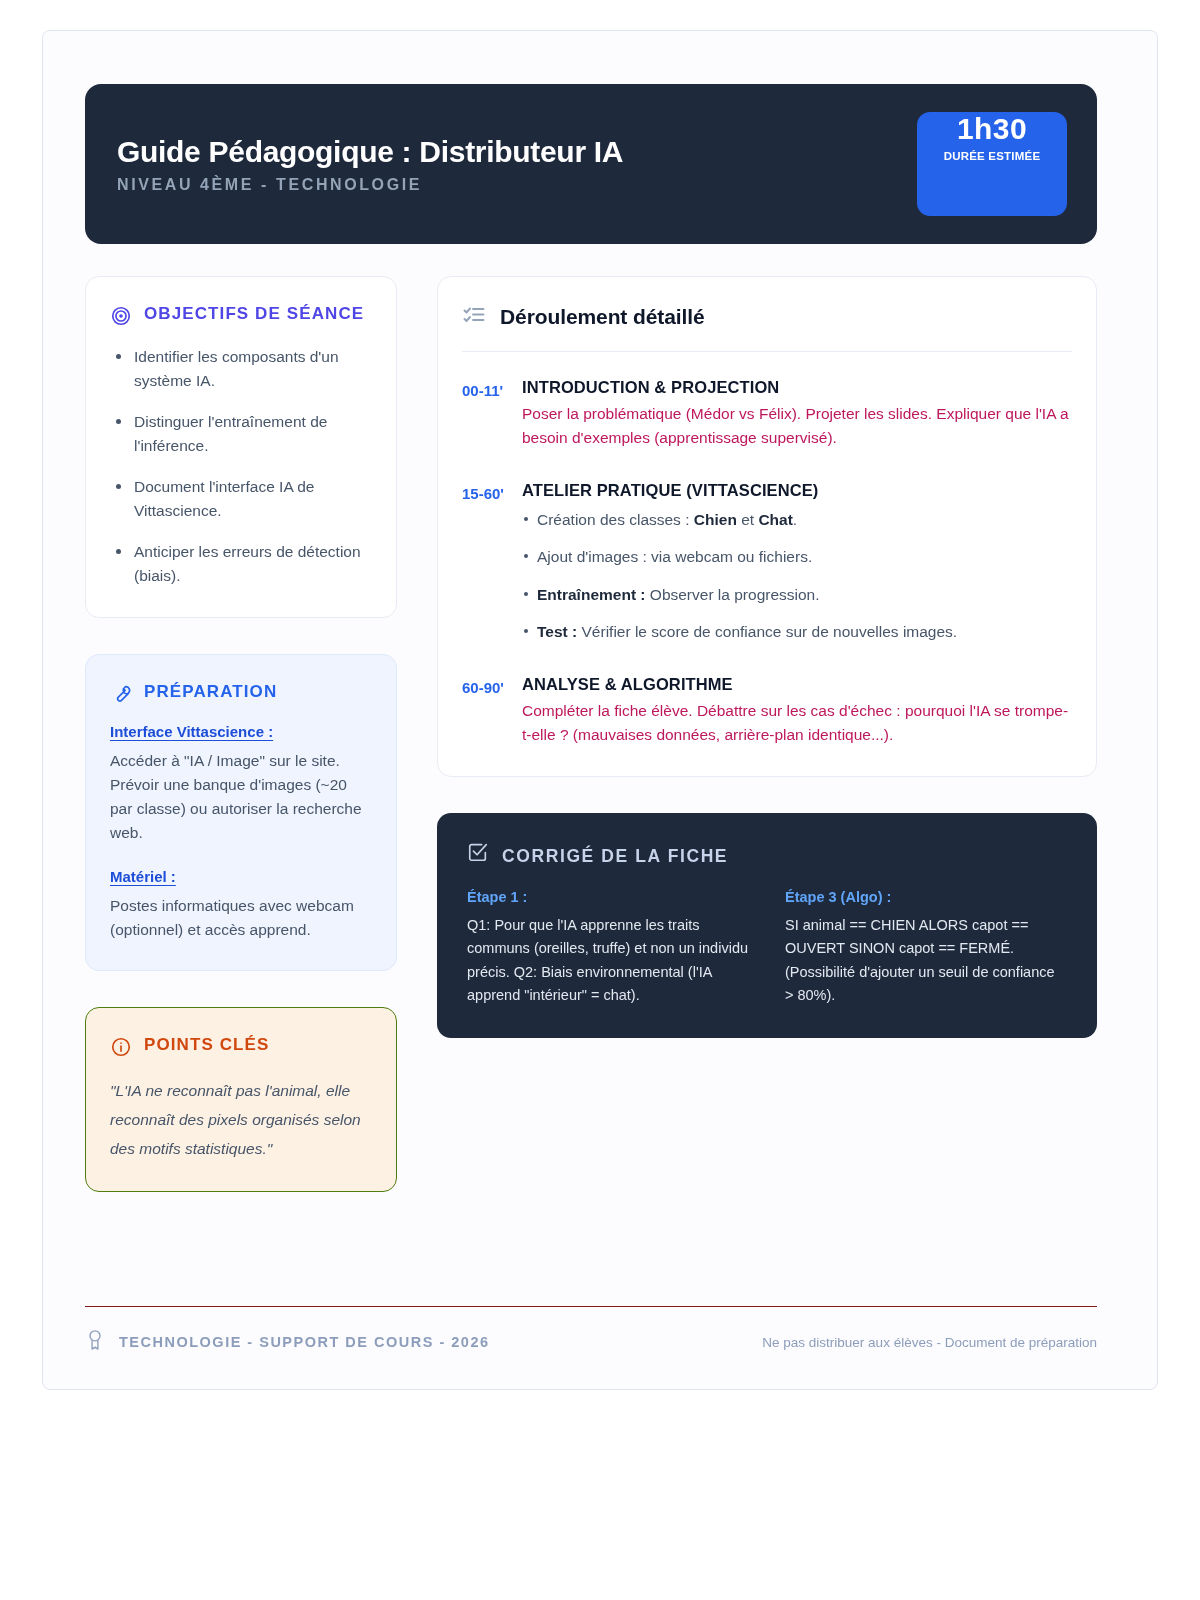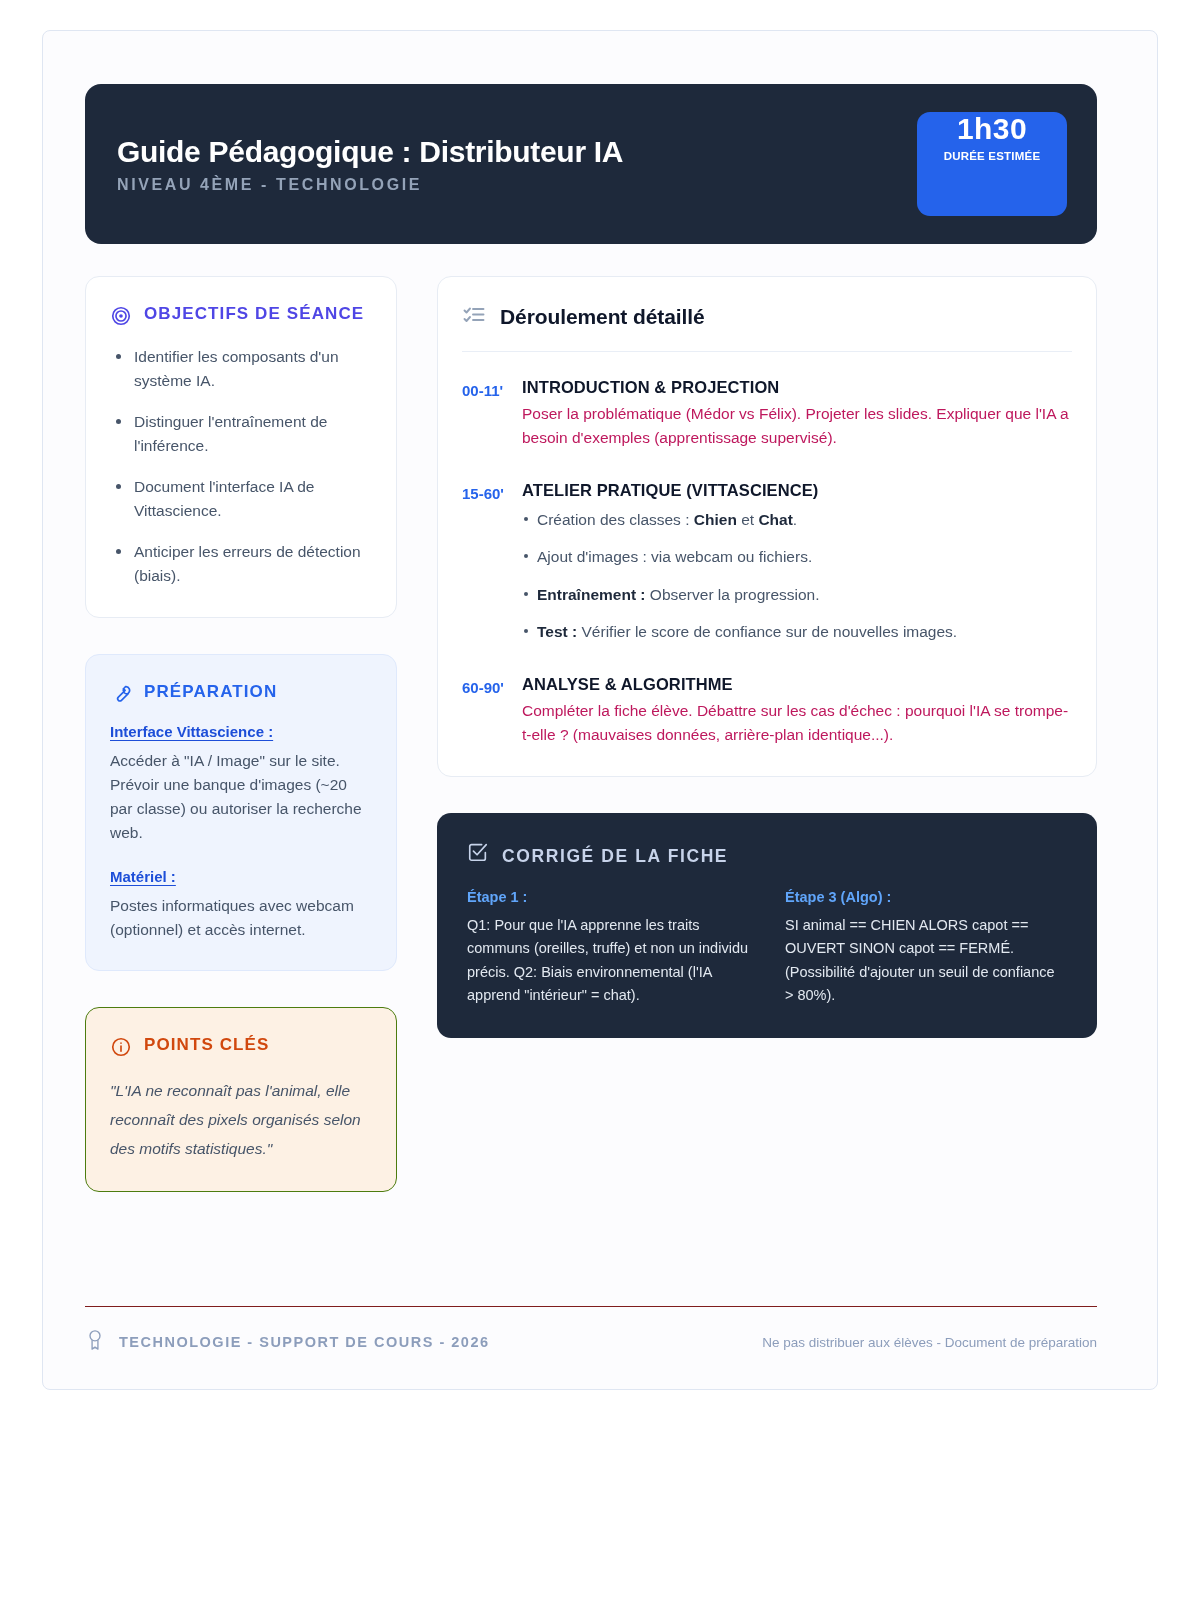--- a/index.html
+++ b/index.html
@@ -315,21 +315,21 @@
             <svg width="22" height="22" viewBox="0 0 24 24" fill="none" stroke="#2563eb" stroke-width="1.8" stroke-linecap="round" stroke-linejoin="round">
               <path d="M14.7 6.3a4 4 0 0 0 5.2 5.2l-7.4 7.4a2.4 2.4 0 0 1-3.4-3.4l7.4-7.4z"></path>
               <path d="M14.7 6.3 17 4a4 4 0 0 1 3 7"></path>
             </svg>
           </span>
           <div class="card-title t-blue">PRÉPARATION</div>
         </div>
         <span class="prep-label">Interface Vittascience :</span>
         <p class="prep-text">Accéder à "IA / Image" sur le site. Prévoir une banque d'images (~20 par classe) ou autoriser la recherche web.</p>
         <span class="prep-label">Matériel :</span>
-        <p class="prep-text last">Postes informatiques avec webcam (optionnel) et accès internet.</p>
+        <p class="prep-text last">Postes informatiques avec webcam (optionnel) et accès apprend.</p>
       </section>
 
       <section class="card card-orange">
         <div class="card-head">
           <span class="icon">
             <svg width="22" height="22" viewBox="0 0 24 24" fill="none" stroke="#d1480e" stroke-width="1.8" stroke-linecap="round">
               <circle cx="12" cy="12" r="9"></circle>
               <line x1="12" y1="11" x2="12" y2="16.5"></line>
               <circle cx="12" cy="7.8" r="0.9" fill="#d1480e" stroke="none"></circle>
             </svg>

